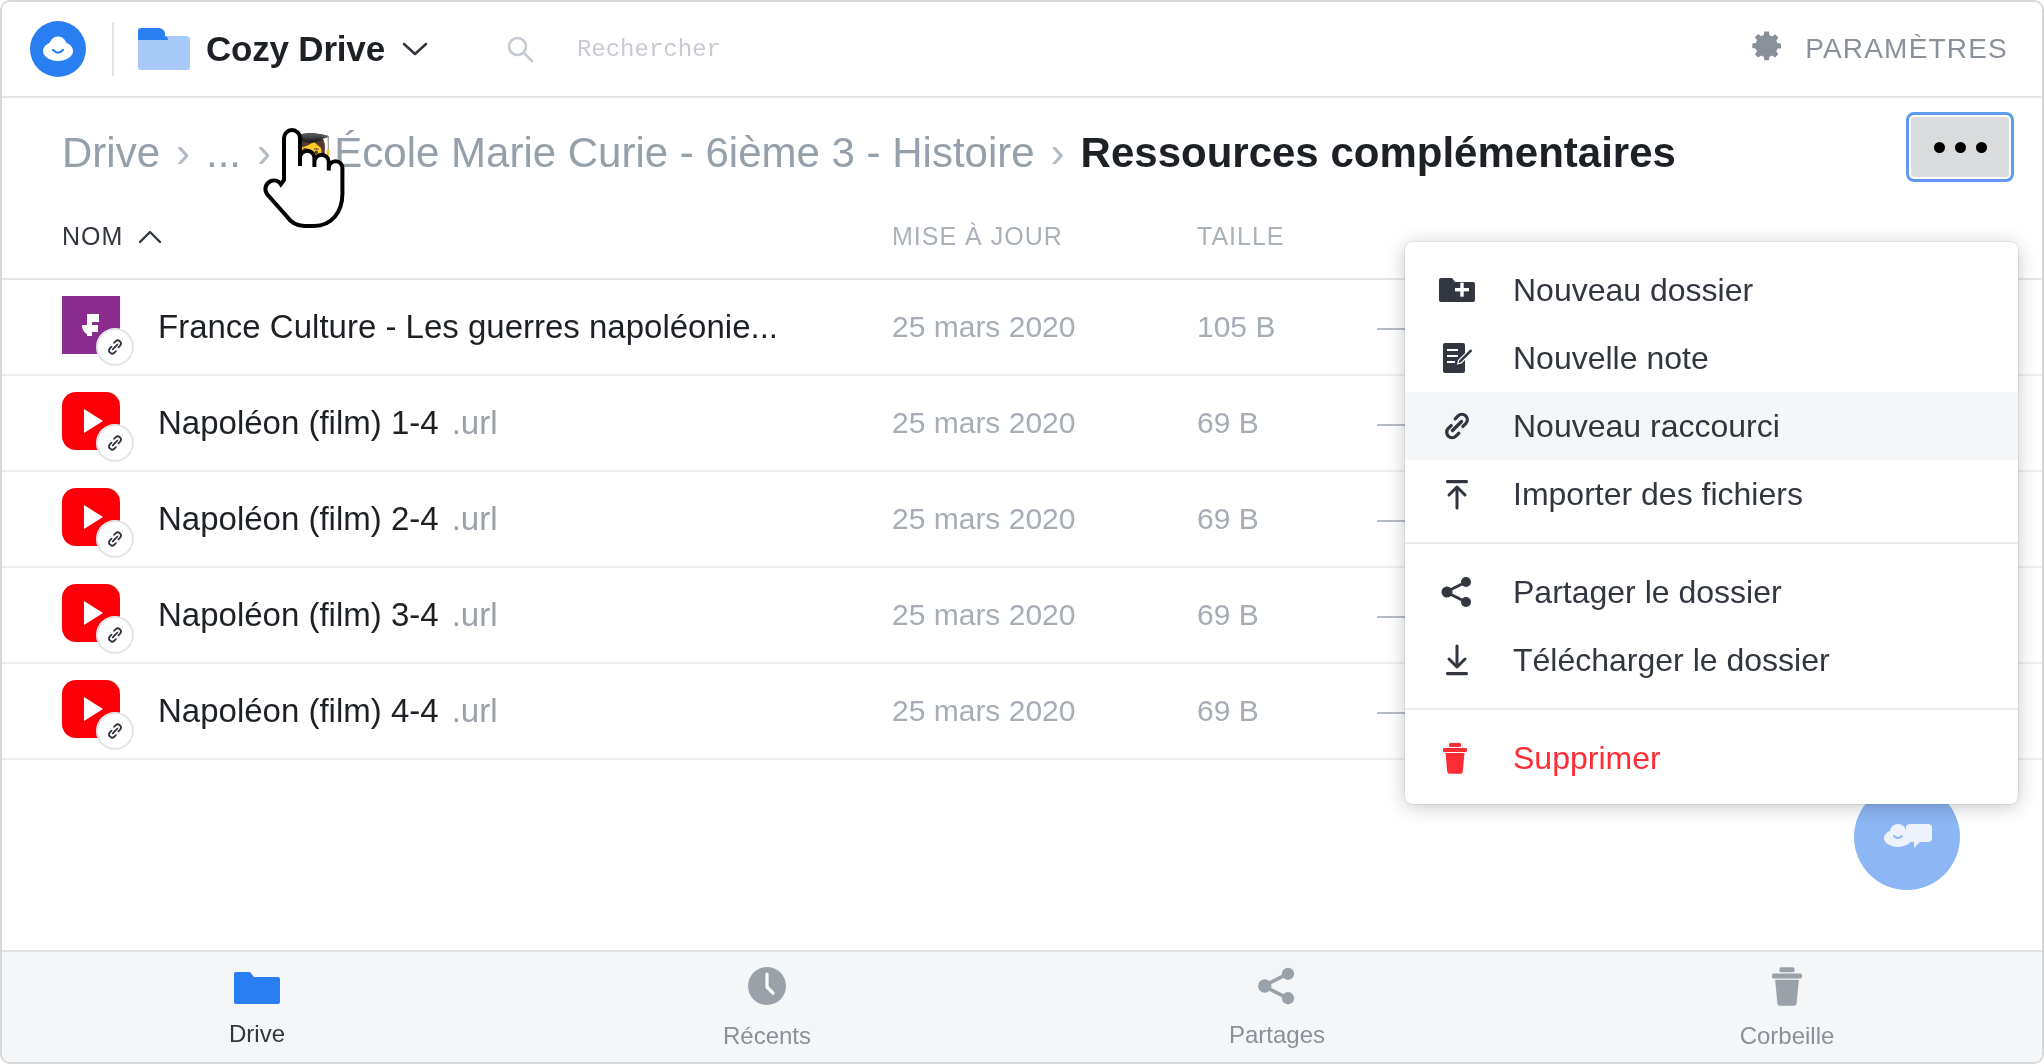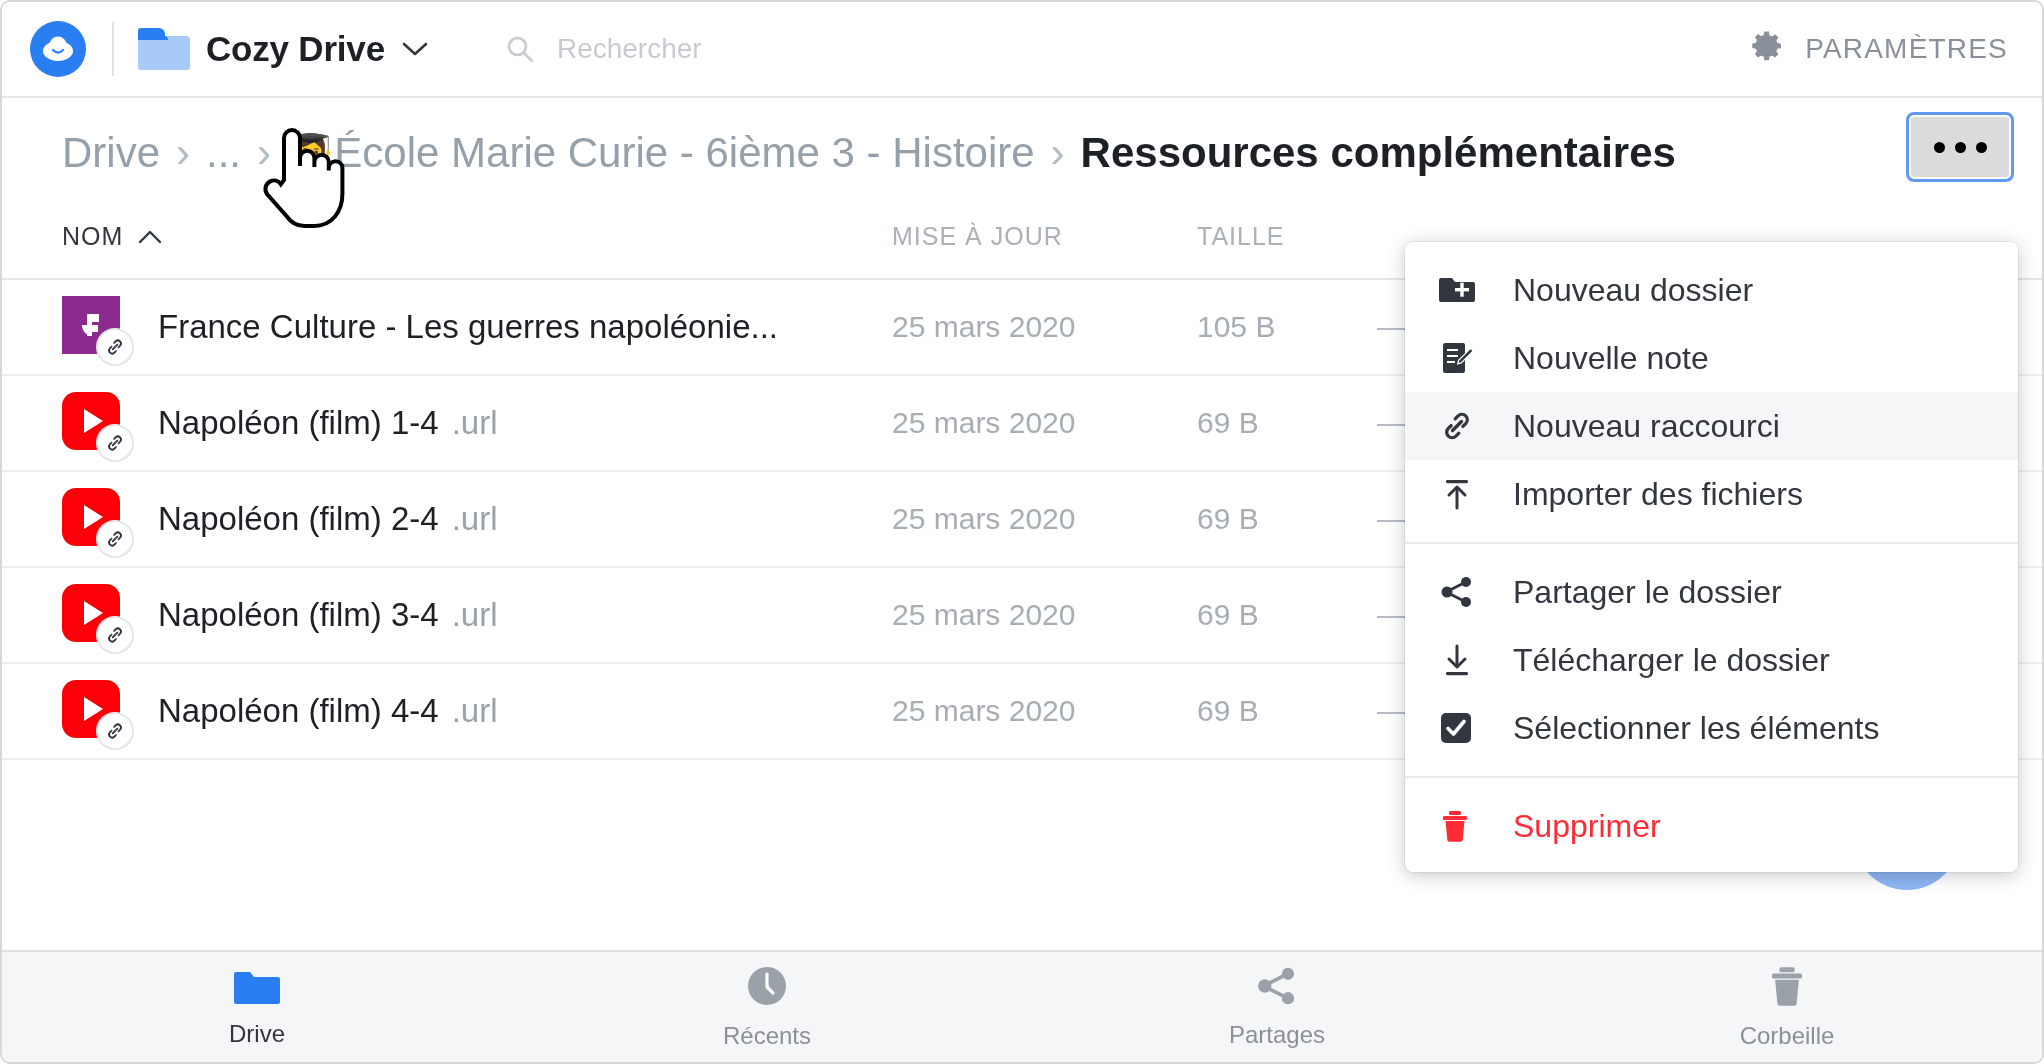--- a/index.html
+++ b/index.html
@@ -60,22 +60,22 @@
     white-space: nowrap;
   }
   .chev-down { margin-left: 16px; color: #32363f; display:flex; align-items:center;}
   .search-wrap {
     display: flex; align-items: center;
     margin-left: 76px; flex: 1 1 auto;
   }
   .search-icon { margin-right: 22px; display:flex; }
   .search-input {
     border: none; outline: none; background: transparent;
-    font-family: Liberation Sans, sans-serif;
-    font-size: 28px; color: #32363f; width: 600px;
+    font-family: Liberation Mono, monospace;
+    font-size: 24px; color: #32363f; width: 600px; margin-left: 20px;
   }
   .search-input::placeholder { color: #c7cbd1; }
   .settings-btn {
     display: flex; align-items: center; gap: 20px;
     color: #8a9099; font-size: 28px; letter-spacing: 1.2px;
     font-weight: 400; white-space: nowrap; margin-left: auto;
     cursor: pointer;
   }
 
   
@@ -514,29 +514,20 @@
       <span class="miicon">
         <svg width="36" height="34" viewBox="0 0 36 34">
             <rect x="7" y="29" width="22" height="3.2" fill="#32363f" rx="1.4"></rect>
             <path d="M18 3 V23" stroke="#32363f" stroke-width="3" stroke-linecap="round"></path>
             <path d="M10 16 L18 24 L26 16" stroke="#32363f" stroke-width="3" fill="none" stroke-linecap="round" stroke-linejoin="round"></path>
           </svg>
       </span>
       <span>Télécharger le dossier</span>
     </div>
 
-    <div class="mi">
-      <span class="miicon">
-        <svg width="34" height="34" viewBox="0 0 34 34">
-            <rect x="2" y="2" width="30" height="30" rx="5" fill="#32363f"></rect>
-            <path d="M9 17.5 L14.5 23 L25 10.5" stroke="#fff" stroke-width="3.6" fill="none" stroke-linecap="round" stroke-linejoin="round"></path>
-          </svg>
-      </span>
-      <span>Sélectionner les éléments</span>
-    </div>
 
     <div class="msep"></div>
 
     <div class="mi danger">
       <span class="miicon">
         <svg width="32" height="34" viewBox="0 0 32 34">
             <rect x="10" y="2" width="12" height="4" rx="1.2" fill="#ff2b35"></rect>
             <rect x="4" y="7" width="24" height="4" rx="1.2" fill="#ff2b35"></rect>
             <path d="M6.5 12h19l-1.8 19a2 2 0 0 1-2 1.8H10.3a2 2 0 0 1-2-1.8z" fill="#ff2b35"></path>
           </svg>

